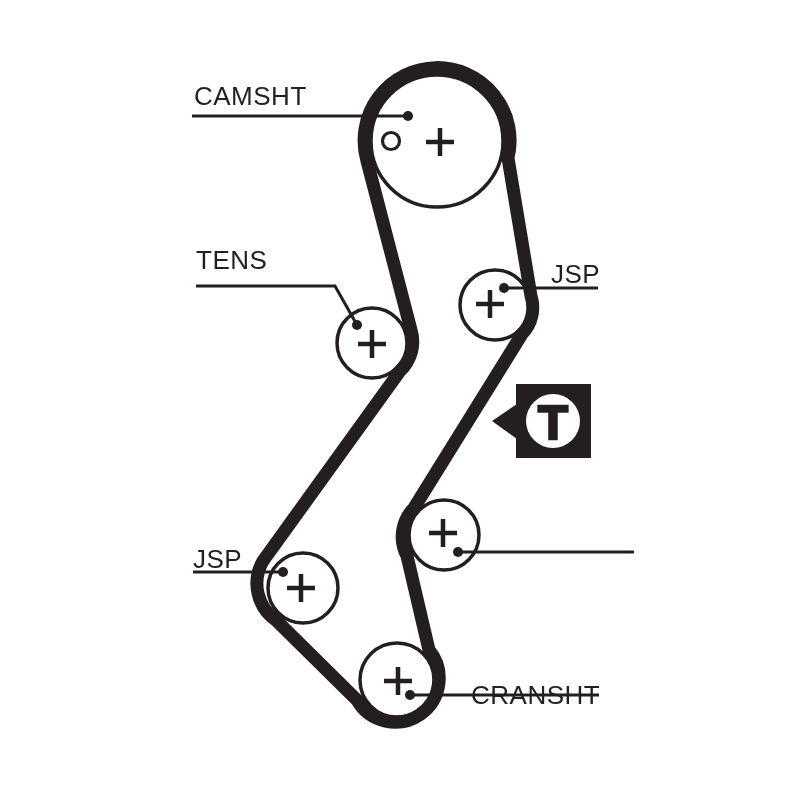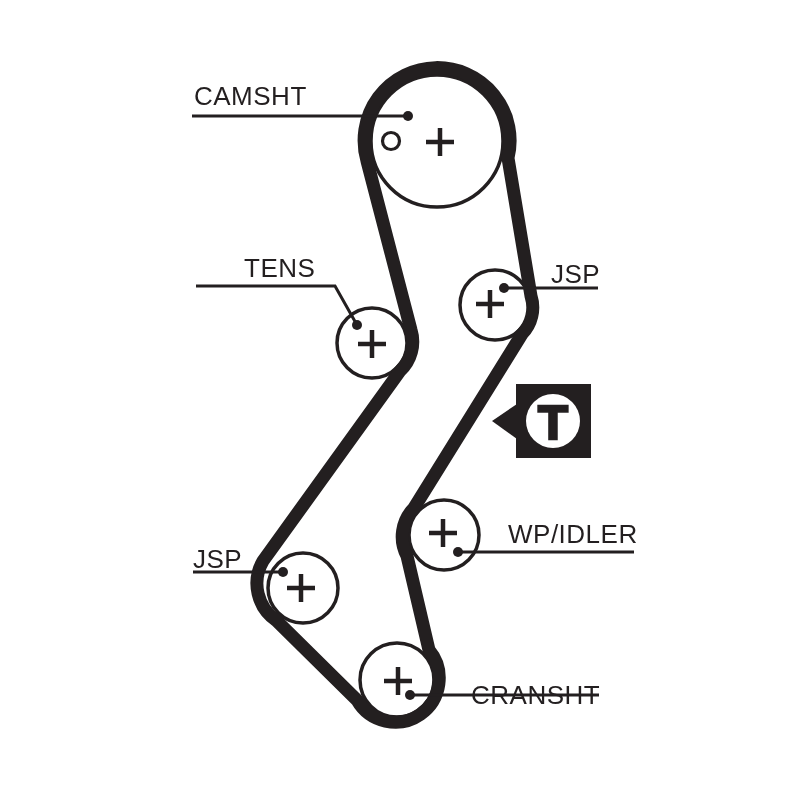--- a/index.html
+++ b/index.html
@@ -24,21 +24,21 @@
     position: absolute;
     font-size: 26px;
     line-height: 26px;
     font-weight: 400;
     color: #231f20;
     letter-spacing: 0.5px;
     white-space: nowrap;
     user-select: none;
   }
   .lbl-camshaft  { left: 194px; top: 83px;  }
-  .lbl-tensioner { left: 196px; top: 255px; margin-left: 48px; }
+  .lbl-tensioner { left: 196px; top: 247px; }
   .lbl-jsp-upper { left: 551px; top: 261px; }
   .lbl-wp-idler  { left: 508px; top: 521px; }
   .lbl-jsp-lower { left: 193px; top: 546px; }
   .lbl-crankshaft{ left: 471px; top: 682px; }
 </style>
 </head>
 <body>
 
 <div class="canvas">
 
@@ -96,16 +96,15 @@
       <polygon points="492,421 517,404 517,439" fill="#231f20"></polygon>
       <rect x="516" y="384" width="75" height="74" fill="#231f20"></rect>
       <circle cx="553" cy="421" r="27" fill="#ffffff"></circle>
       <text x="553" y="439" text-anchor="middle" font-family="Liberation Sans, sans-serif" font-size="49" font-weight="700" fill="#231f20" stroke="#231f20" stroke-width="2.5">T</text>
     </g>
   </svg>
 
   <div class="pulley-label lbl-camshaft">CAMSHT</div>
   <div class="pulley-label lbl-tensioner">TENS</div>
   <div class="pulley-label lbl-jsp-upper">JSP</div>
-  <div class="pulley-label lbl-wp-idler">WP/IDLER</div>
   <div class="pulley-label lbl-jsp-lower">JSP</div>
   <div class="pulley-label lbl-crankshaft">CRANSHT</div>
 </div>
 
 </body></html>

